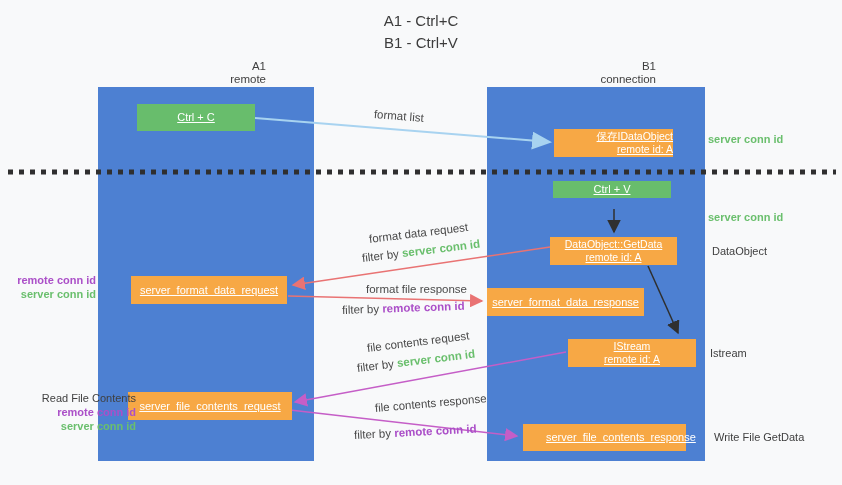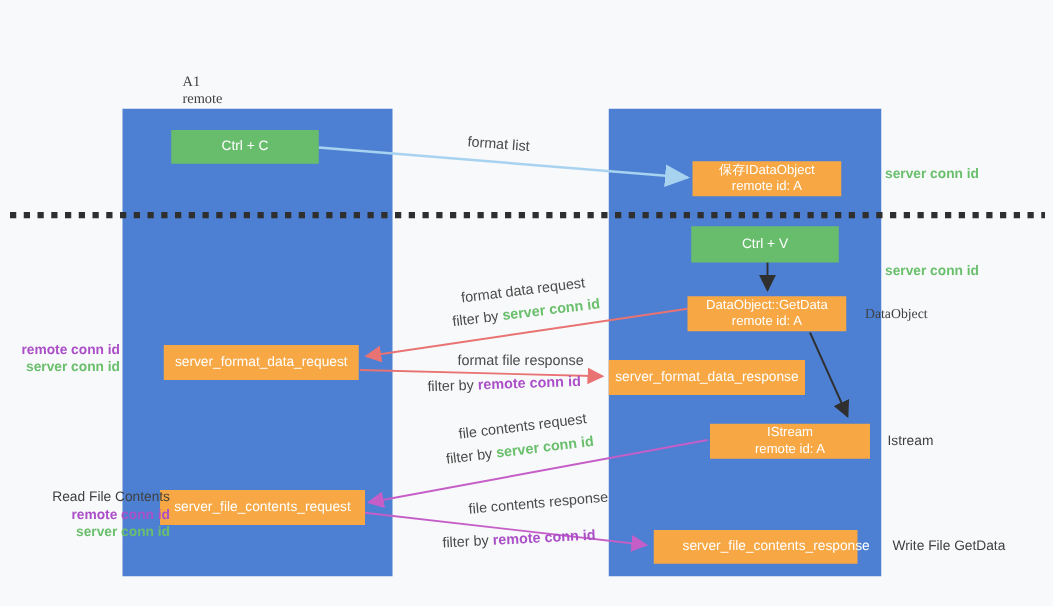--- a/index.html
+++ b/index.html
@@ -10,29 +10,30 @@
   .canvas{
     position:relative;width:842px;height:485px;overflow:hidden;
     background:#f8f9fa;color:#3f3f3f;
   }
   .abs{position:absolute;}
   .title{
     left:0;right:0;top:10px;text-align:center;
     font-size:15px;line-height:22px;color:#3c3c3c;
   }
   .lane-header{
-    text-align:left;font-size:11.5px;line-height:13px;color:#3f3f3f;font-family:Liberation Serif, serif;
+    text-align:right;font-size:11.5px;line-height:13px;color:#3f3f3f;
   }
   .lane{
     background:#4d80d2;
   }
   .node{
     color:#ffffff;text-align:center;font-size:11px;
     display:flex;flex-direction:column;justify-content:center;
     box-sizing:border-box;
+    text-decoration:underline;
   }
   .node.green{background:#68bd6c;}
   .node.orange{background:#f7a845;}
   .node .l{line-height:13px;}
   .albl{
     font-size:11.5px;color:#4a4a4a;white-space:nowrap;
     transform-origin:left center;
   }
   .slbl{
     font-size:11px;color:#3f3f3f;white-space:nowrap;
@@ -42,24 +43,32 @@
   .left-col{
     text-align:right;line-height:14px;font-size:11px;white-space:nowrap;
   }
   svg.overlay{position:absolute;left:0;top:0;pointer-events:none;}
 </style>
 </head>
 <body>
 
 <div class="canvas">
 
+  <div class="abs title">
+    <div>A1 - Ctrl+C</div>
+    <div>B1 - Ctrl+V</div>
+  </div>
 
   <div class="abs lane-header" style="left:146px;top:60px;width:120px;">
     <div>A1</div>
     <div>remote</div>
+  </div>
+  <div class="abs lane-header" style="left:536px;top:60px;width:120px;">
+    <div>B1</div>
+    <div>connection</div>
   </div>
 
   <div class="abs lane" style="left:98px;top:87px;width:216px;height:374px;"></div>
   <div class="abs lane" style="left:487px;top:87px;width:218px;height:374px;"></div>
 
   <svg class="overlay" width="842" height="485" viewBox="0 0 842 485">
     <defs>
       <marker id="ah-blue" markerWidth="11" markerHeight="9" refX="9" refY="4.5" orient="auto">
         <path d="M0,0 L10,4.5 L0,9 z" fill="#a8d3f0"></path>
       </marker>
@@ -82,26 +91,26 @@
     <line x1="550" y1="247" x2="293" y2="285" stroke="#e97373" stroke-width="1.5" marker-end="url(#ah-red)"></line>
     <line x1="288" y1="296" x2="482" y2="301" stroke="#e97373" stroke-width="1.5" marker-end="url(#ah-red)"></line>
     <line x1="566" y1="352" x2="295" y2="402" stroke="#c55ec7" stroke-width="1.5" marker-end="url(#ah-magenta)"></line>
     <line x1="290" y1="410" x2="517" y2="436" stroke="#c55ec7" stroke-width="1.5" marker-end="url(#ah-magenta)"></line>
   </svg>
 
   <div class="abs node green" style="left:137px;top:104px;width:118px;height:27px;">
     <div class="l">Ctrl + C</div>
   </div>
 
-  <div class="abs node orange" style="left:554px;top:129px;width:119px;height:28px;font-size:10.5px;">
+  <div class="abs node orange" style="left:554px;top:129px;width:119px;height:28px;font-size:10.5px;text-align:right;">
     <div class="l">保存IDataObject</div>
     <div class="l">remote id: A</div>
   </div>
 
-  <div class="abs node green" style="left:553px;top:181px;width:118px;height:29px;">
+  <div class="abs node green" style="left:553px;top:181px;width:118px;height:17px;">
     <div class="l">Ctrl + V</div>
   </div>
 
   <div class="abs node orange" style="left:550px;top:237px;width:127px;height:28px;font-size:10.5px;">
     <div class="l">DataObject::GetData</div>
     <div class="l">remote id: A</div>
   </div>
 
   <div class="abs node orange" style="left:487px;top:288px;width:157px;height:28px;">
     <div class="l">server_format_data_response</div>
@@ -141,21 +150,21 @@
     <span>filter by </span><span class="green-b">server conn id</span>
   </div>
 
   <div class="abs albl" style="left:375px;top:402px;transform:rotate(-5deg);">file contents response</div>
   <div class="abs albl" style="left:354px;top:429px;transform:rotate(-3deg);">
     <span>filter by </span><span class="purple-b">remote conn id</span>
   </div>
 
   <div class="abs slbl green-b" style="left:708px;top:133px;">server conn id</div>
   <div class="abs slbl green-b" style="left:708px;top:211px;">server conn id</div>
-  <div class="abs slbl" style="left:692px;top:245px;font-family:Liberation Serif, serif;">DataObject</div>
+  <div class="abs slbl" style="left:712px;top:245px;">DataObject</div>
   <div class="abs slbl" style="left:710px;top:347px;">Istream</div>
   <div class="abs slbl" style="left:714px;top:431px;">Write File GetData</div>
 
   <div class="abs left-col" style="left:0;top:273px;width:96px;">
     <div class="purple-b">remote conn id</div>
     <div class="green-b">server conn id</div>
   </div>
 
   <div class="abs left-col" style="left:0;top:391px;width:96px;margin-left:40px;">
     <div style="color:#3f3f3f;">Read File Contents</div>

